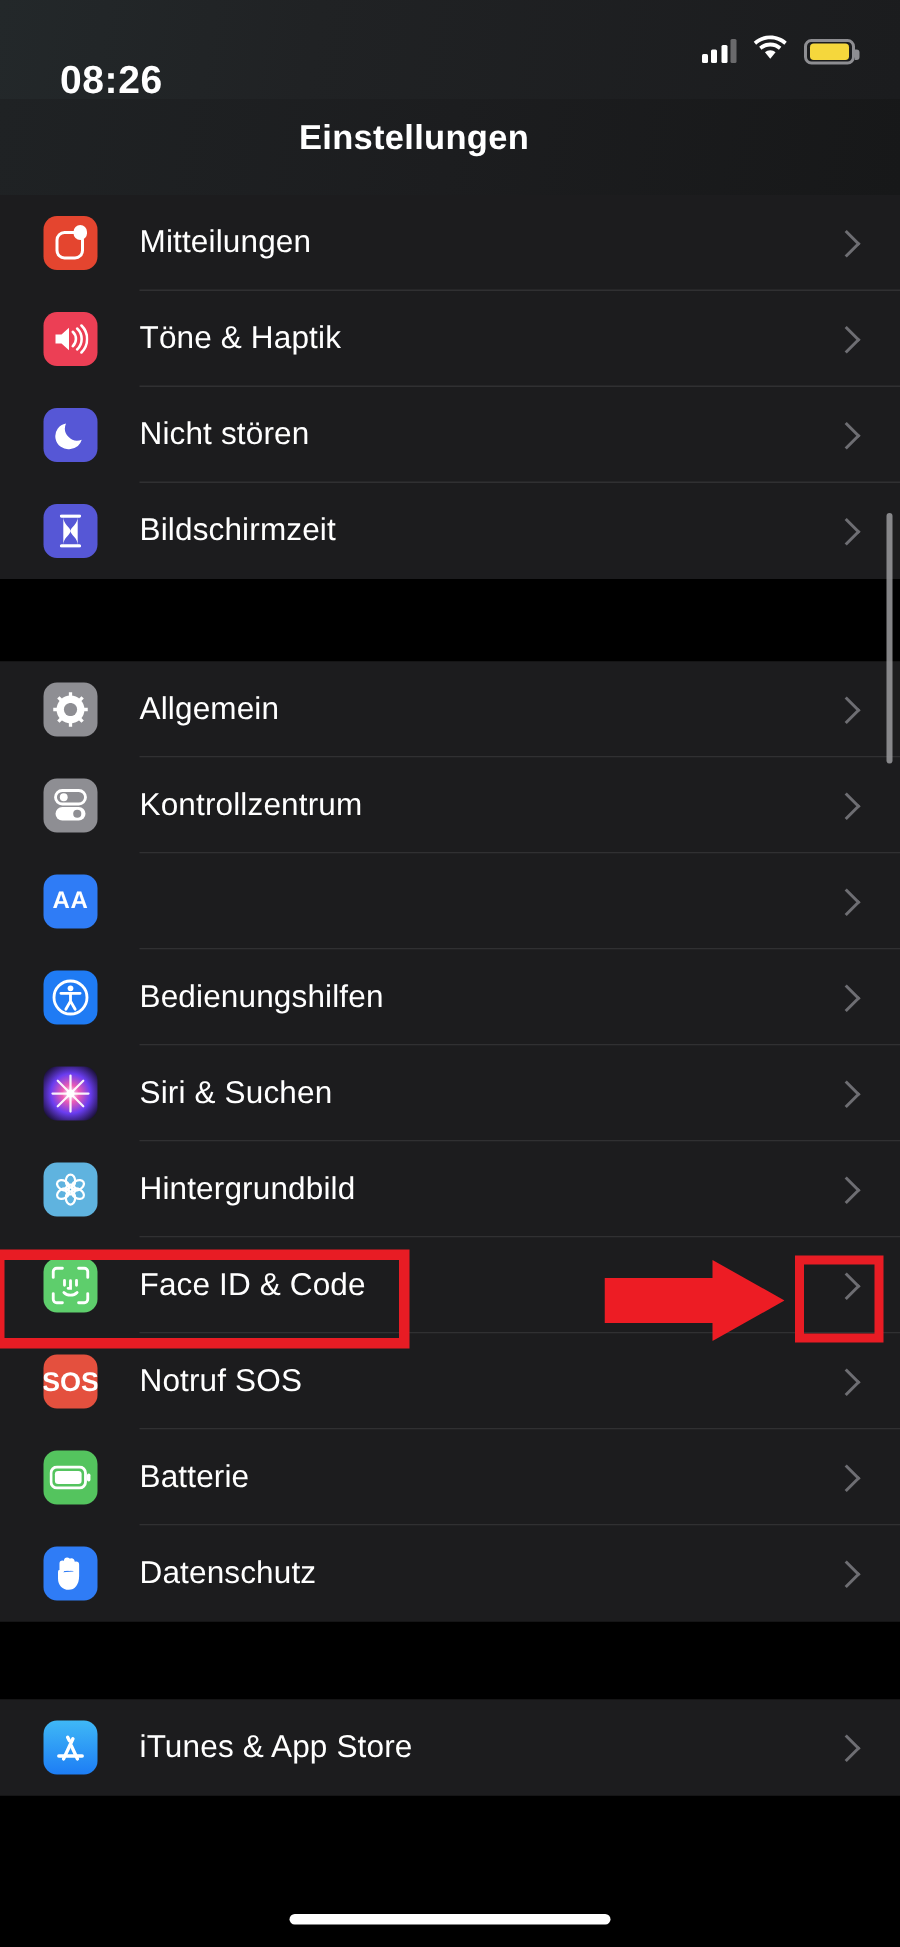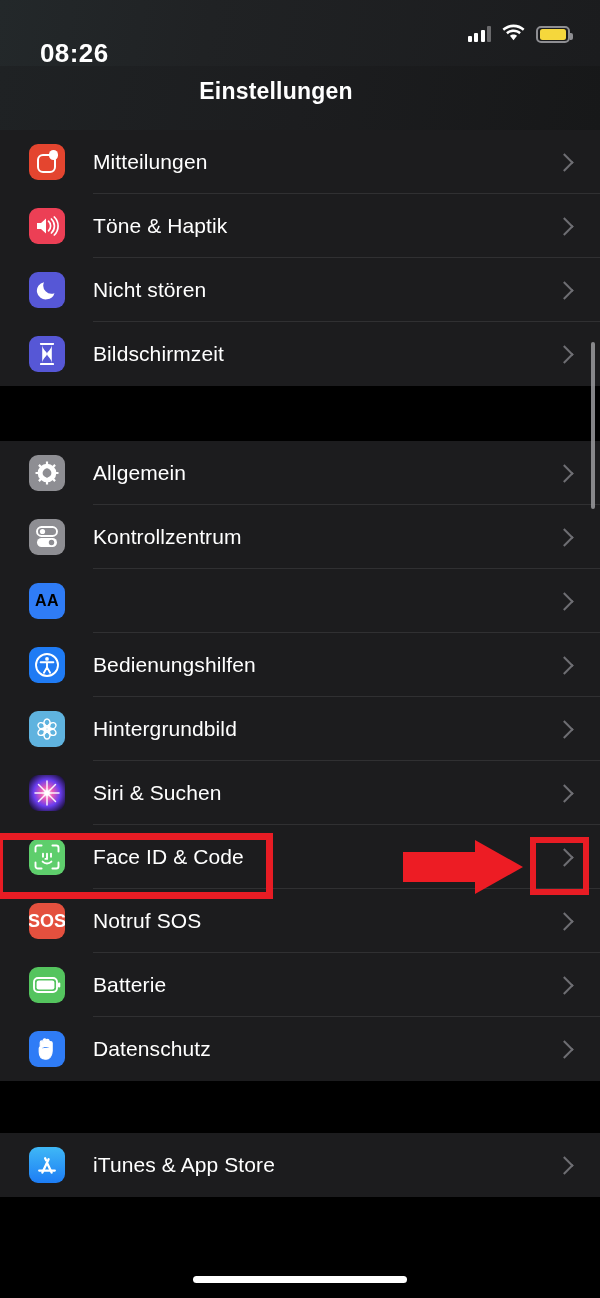--- a/index.html
+++ b/index.html
@@ -112,21 +112,21 @@
   .badge-ic{ background:#e4452f; position:relative; }
   .badge-ic .r{ width:19px; height:19px; border:2.4px solid #fff; border-radius:6px;
                 margin-top:3px; margin-left:-2px; }
   .badge-ic .d{ position:absolute; right:7px; top:6px; width:9.5px; height:9.5px;
                 background:#fff; border-radius:50%; }
   .sound-ic{ background:#ec3f55; }
   .dnd-ic{ background:#5657d6; }
   .screen-ic{ background:#5657d6; }
   .gen-ic{ background:#8e8e93; }
   .cc-ic{ background:#8e8e93; }
-  .disp-ic{ background:#2f7cf6; color:#000000; font-size:16px; font-weight:bold;
+  .disp-ic{ background:#2f7cf6; color:#ffffff; font-size:16px; font-weight:bold;
             letter-spacing:.5px; }
   .acc-ic{ background:#1f7bf4; }
   .wall-ic{ background:#5fb3df; }
   .siri-ic{ background:radial-gradient(circle at 50% 50%,#f6f6ff 0%,#ec5bb4 22%,#6a3df0 52%,#1a1038 86%); }
   .face-ic{ background:#5ece6c; }
   .sos-ic{ background:#e4503e; color:#fff; font-size:18px; font-weight:bold; }
   .batt-ic{ background:#54c45e; }
   .priv-ic{ background:#2f7cf6; }
   .appstore-ic{ background:linear-gradient(180deg,#3fb8f6 0%,#1d7df5 100%); }
   .wallet-ic{ background:#0d0d0f; border:1.5px solid #3a3a3c; }
@@ -263,53 +263,53 @@
           <circle cx="13" cy="6.9" r="1.9" fill="#fff"></circle>
           <path d="M6.6 10.2h12.8M13 10.6v5.2M13 15.4l-3.1 5.4M13 15.4l3.1 5.4" stroke="#fff" stroke-width="1.9" stroke-linecap="round" fill="none"></path>
         </svg>
       </span>
       <span class="lbl">Bedienungshilfen</span>
       <span class="chev"></span>
       <span class="sep"></span>
     </div>
 
     <div class="row">
+      <span class="ic siri-ic">
+        <svg width="36" height="36" viewBox="0 0 36 36">
+          <g stroke="#fff" stroke-width="1.5" opacity=".92" stroke-linecap="round">
+            <path d="M18 6v24M6 18h24M9.5 9.5l17 17M26.5 9.5l-17 17"></path>
+          </g>
+          <circle cx="18" cy="18" r="2.7" fill="#fff" opacity=".95"></circle>
+        </svg>
+      </span>
+      <span class="lbl">Siri &amp; Suchen</span>
+      <span class="chev"></span>
+      <span class="sep"></span>
+    </div>
+
+    <div class="row">
       <span class="ic wall-ic">
         <svg width="26" height="26" viewBox="0 0 26 26">
           <g fill="none" stroke="#fff" stroke-width="1.5">
             <circle cx="13" cy="13" r="3.2"></circle>
             <ellipse cx="13" cy="7.4" rx="3.1" ry="4.4"></ellipse>
             <ellipse cx="13" cy="18.6" rx="3.1" ry="4.4"></ellipse>
             <ellipse cx="13" cy="7.4" rx="3.1" ry="4.4" transform="rotate(60 13 13)"></ellipse>
             <ellipse cx="13" cy="18.6" rx="3.1" ry="4.4" transform="rotate(60 13 13)"></ellipse>
             <ellipse cx="13" cy="7.4" rx="3.1" ry="4.4" transform="rotate(120 13 13)"></ellipse>
             <ellipse cx="13" cy="18.6" rx="3.1" ry="4.4" transform="rotate(120 13 13)"></ellipse>
           </g>
         </svg>
       </span>
       <span class="lbl">Hintergrundbild</span>
       <span class="chev"></span>
       <span class="sep"></span>
     </div>
 
     <div class="row">
-      <span class="ic siri-ic">
-        <svg width="36" height="36" viewBox="0 0 36 36">
-          <g stroke="#fff" stroke-width="1.5" opacity=".92" stroke-linecap="round">
-            <path d="M18 6v24M6 18h24M9.5 9.5l17 17M26.5 9.5l-17 17"></path>
-          </g>
-          <circle cx="18" cy="18" r="2.7" fill="#fff" opacity=".95"></circle>
-        </svg>
-      </span>
-      <span class="lbl">Siri &amp; Suchen</span>
-      <span class="chev"></span>
-      <span class="sep"></span>
-    </div>
-
-    <div class="row">
       <span class="ic face-ic">
         <svg width="28" height="28" viewBox="0 0 28 28">
           <g fill="none" stroke="#fff" stroke-width="1.9" stroke-linecap="round">
             <path d="M2.5 8.6V4.8a2.3 2.3 0 012.3-2.3h3.8"></path>
             <path d="M25.5 8.6V4.8a2.3 2.3 0 00-2.3-2.3h-3.8"></path>
             <path d="M2.5 19.4v3.8a2.3 2.3 0 002.3 2.3h3.8"></path>
             <path d="M25.5 19.4v3.8a2.3 2.3 0 01-2.3 2.3h-3.8"></path>
             <path d="M10 10.6v3.2M18 10.6v3.2M14 10.8v5.1h-1.6"></path>
             <path d="M9.6 18.6a6.2 6.2 0 008.8 0"></path>
           </g>

